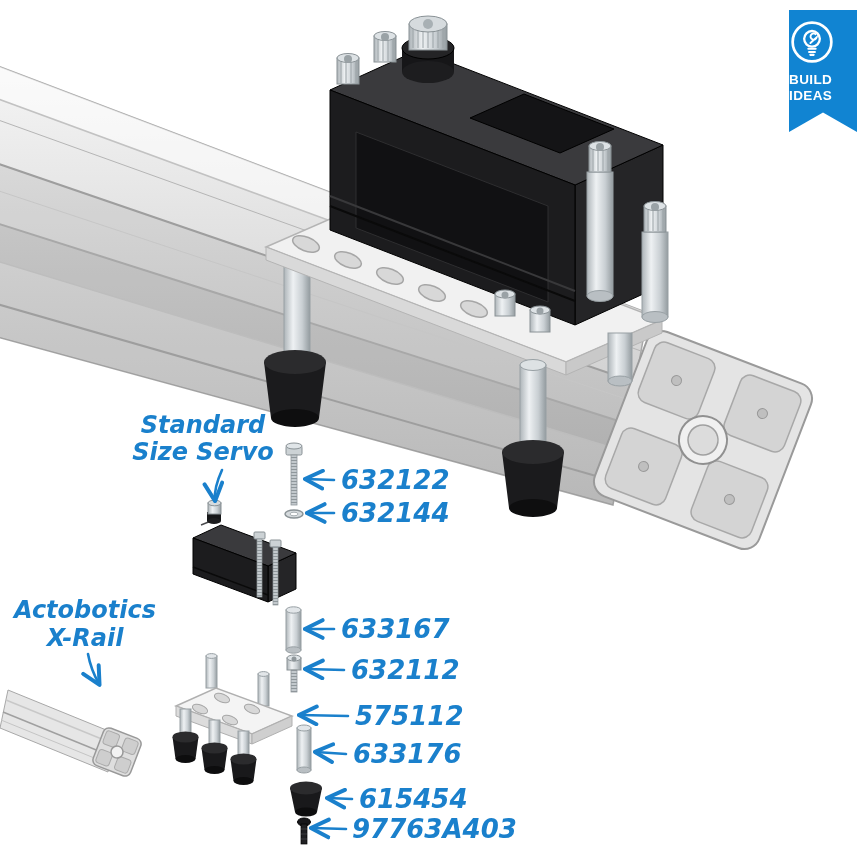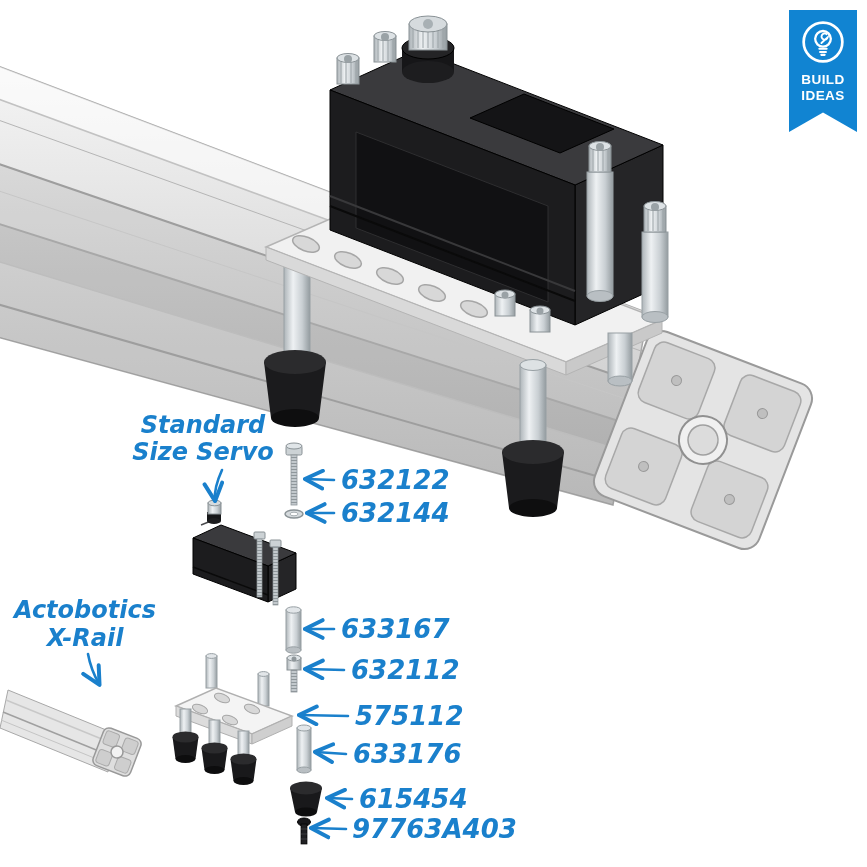--- a/index.html
+++ b/index.html
@@ -9,21 +9,21 @@
   }
   .stage svg.illustration{position:absolute;left:0;top:0;}
   .callout-text{
     font-family:"DejaVu Sans",sans-serif;
     font-style:italic;font-weight:bold;
   }
   .banner{
     position:absolute;left:789px;top:10px;width:68px;height:122px;
     background:#1184d2;
     clip-path:polygon(0 0,100% 0,100% 100%,50% 84%,0 100%);
-    display:flex;flex-direction:column;align-items:center;
+    display:flex;flex-direction:column;align-items:flex-start;
   }
   .banner .icon-wrap{margin-top:9px;}
   .banner .banner-line{
     color:#ffffff;font-family:"Liberation Sans","DejaVu Sans",sans-serif;
     font-weight:bold;font-size:13.5px;line-height:16px;letter-spacing:.4px;
     text-align:center;
   }
   .banner .text-block{margin-top:3px;}
 </style>
 </head>

